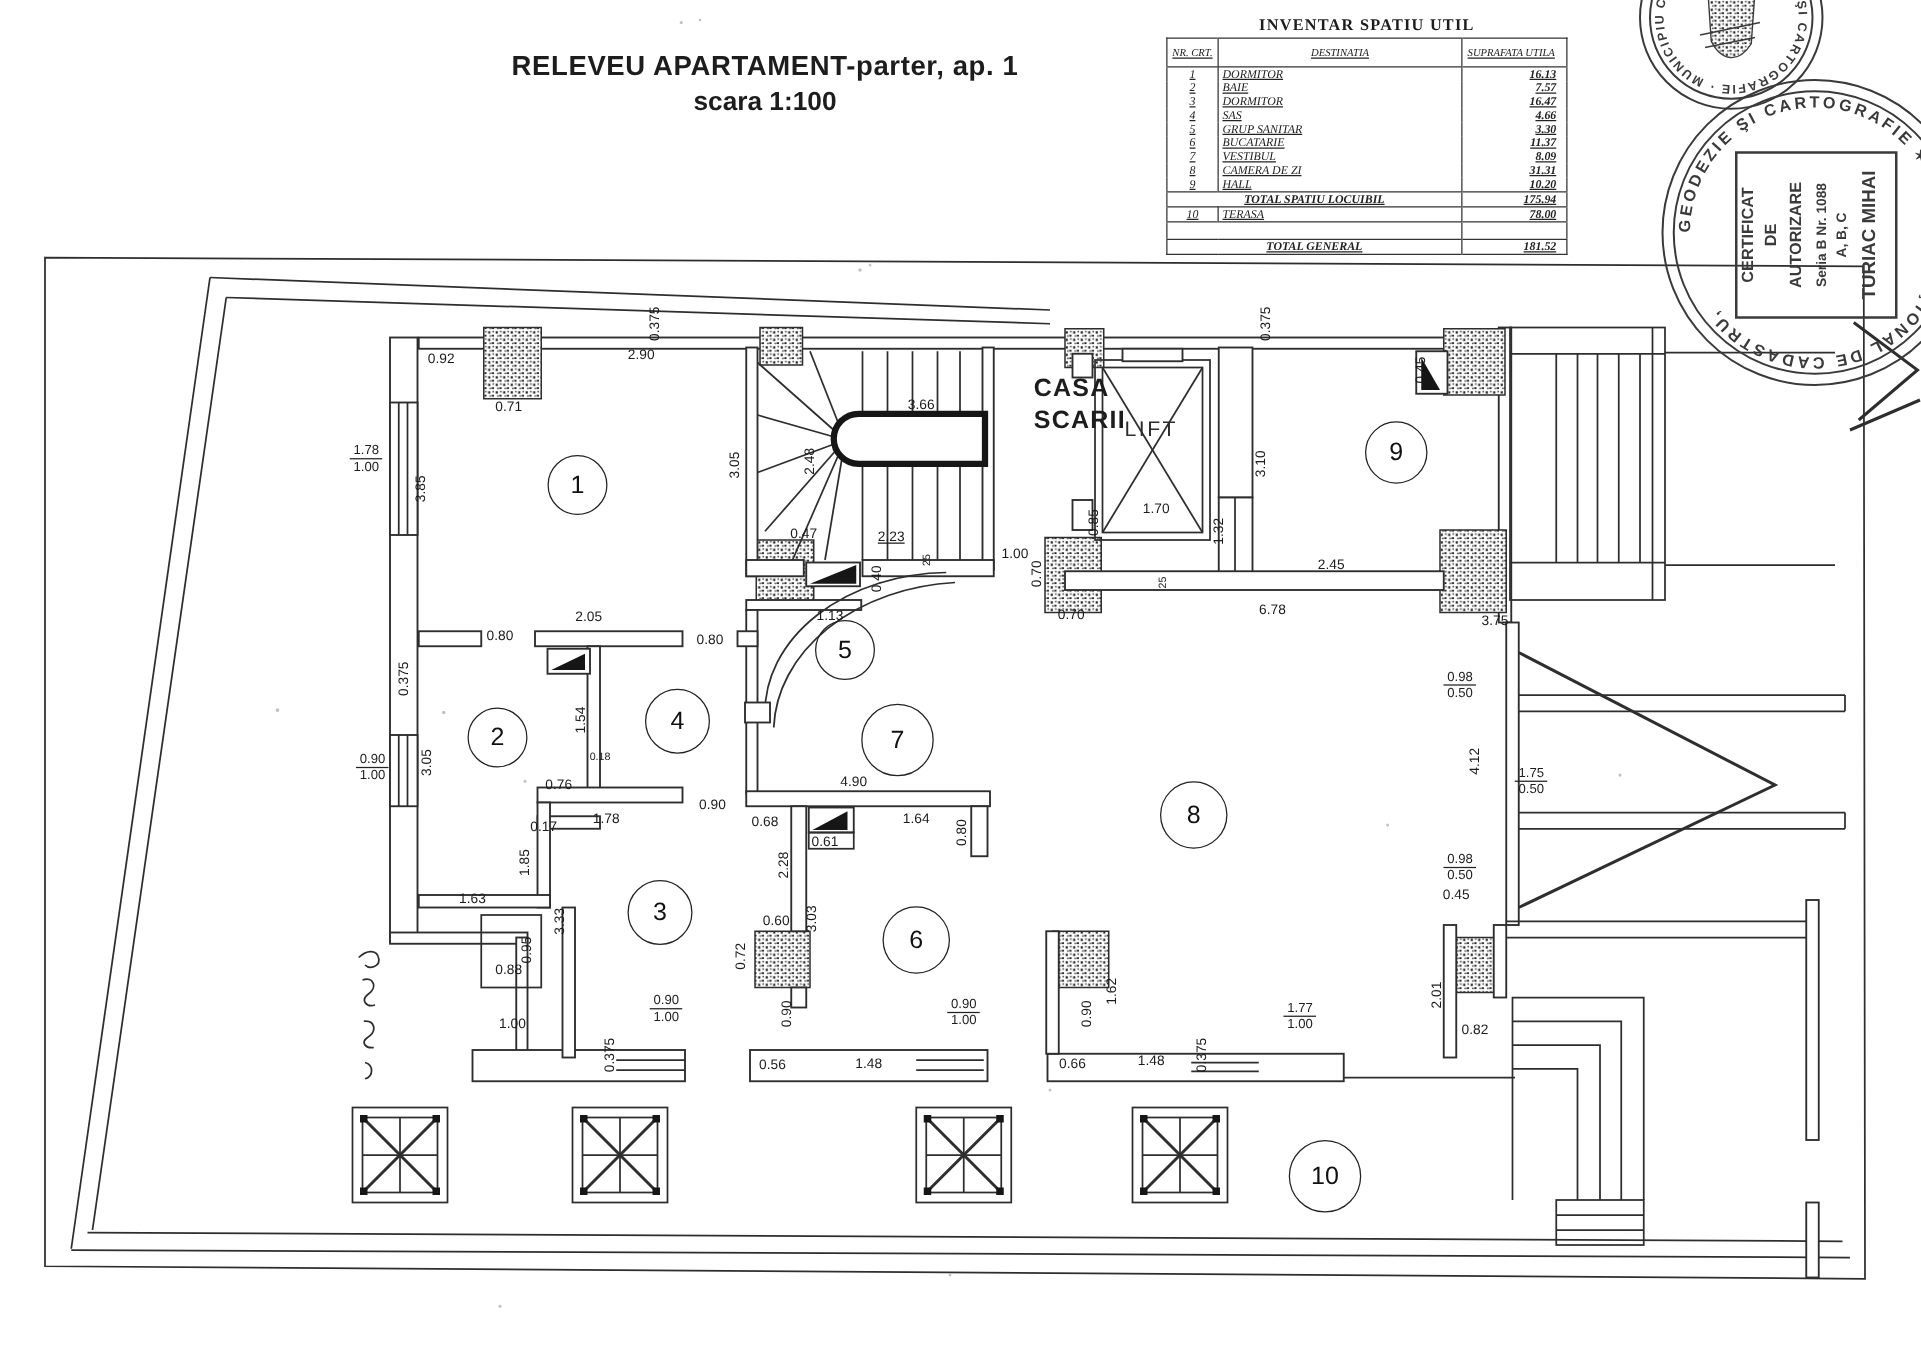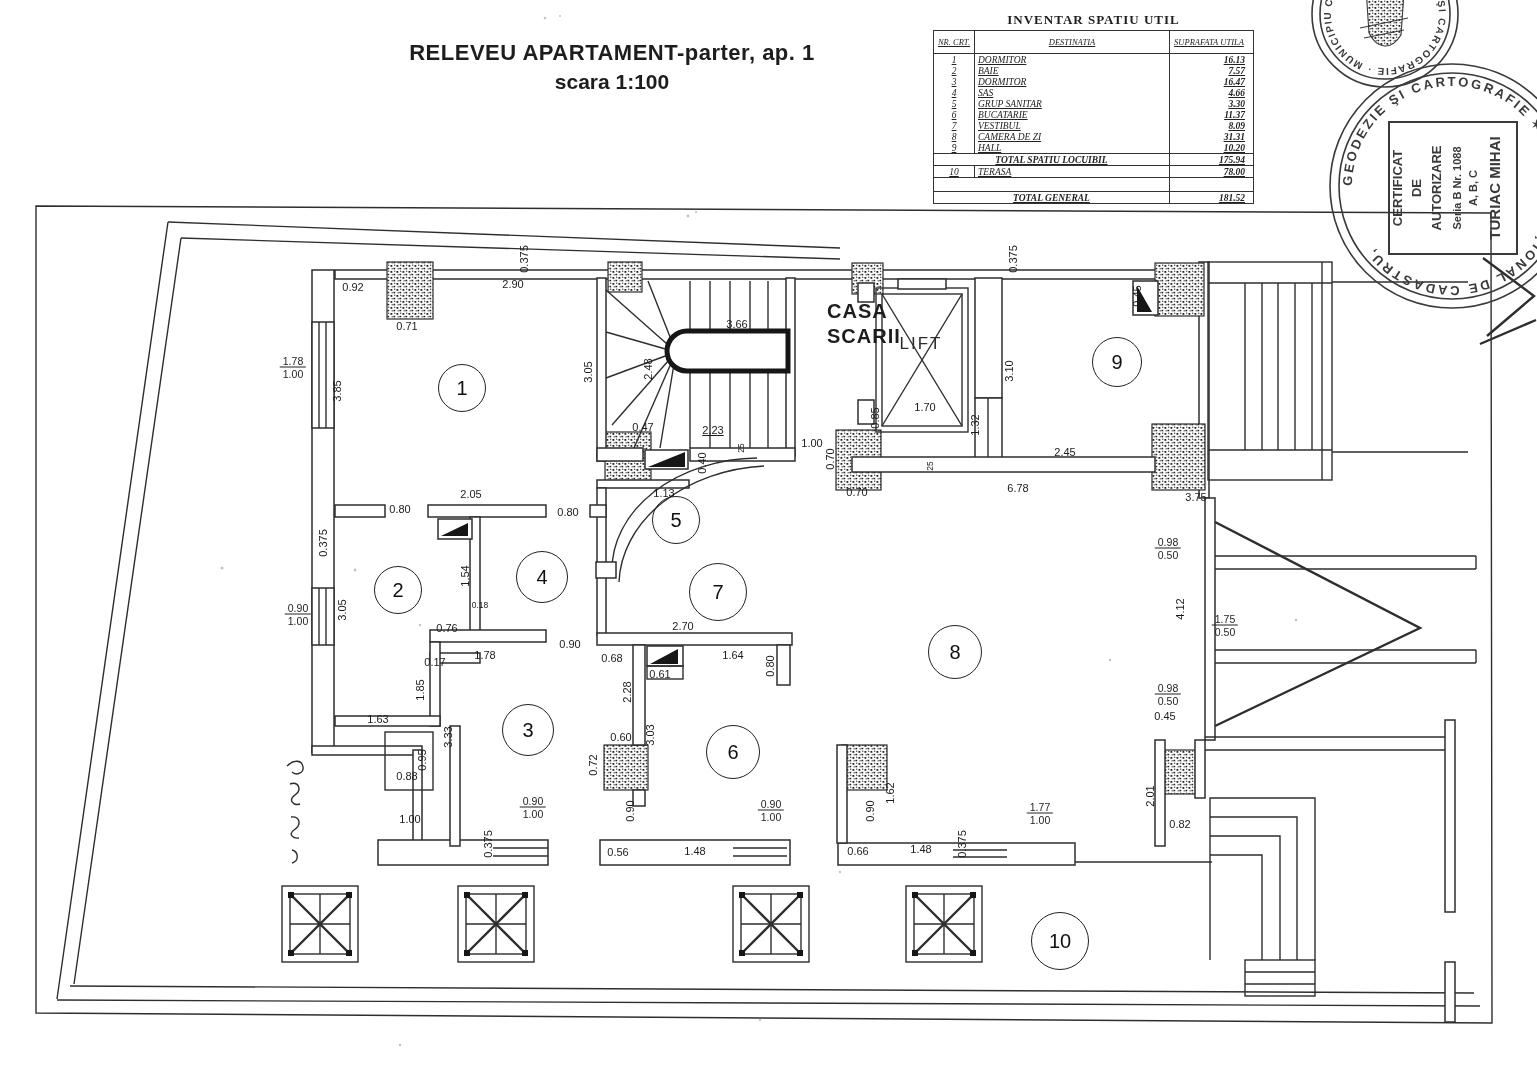--- a/index.html
+++ b/index.html
@@ -449,21 +449,21 @@
       <span class="dim" style="left: 447px; top: 628px;">0.76</span>
       <span class="dim" style="left: 485px; top: 655px;">1.78</span>
       <span class="dim" style="left: 570px; top: 644px;">0.90</span>
       <span class="dim" style="left: 435px; top: 662px;">0.17</span>
       <span class="dim v" style="left: 420px; top: 690px;">1.85</span>
       <span class="dim" style="left: 378px; top: 719px;">1.63</span>
       <span class="dim v" style="left: 448px; top: 737px;">3.33</span>
       <span class="dim v" style="left: 422px; top: 760px;">0.95</span>
       <span class="dim" style="left: 407px; top: 776px;">0.88</span>
       <span class="dim" style="left: 410px; top: 819px;">1.00</span>
-      <span class="dim" style="left: 683px; top: 626px;">2.70</span>
+      <span class="dim" style="left: 683px; top: 626px;">4.90</span>
       <span class="dim" style="left: 612px; top: 658px;">0.68</span>
       <span class="dim" style="left: 660px; top: 674px;">0.61</span>
       <span class="dim" style="left: 733px; top: 655px;">1.64</span>
       <span class="dim v" style="left: 770px; top: 666px;">0.80</span>
       <span class="dim v" style="left: 627px; top: 692px;">2.28</span>
       <span class="dim v" style="left: 650px; top: 735px;">3.03</span>
       <span class="dim" style="left: 621px; top: 737px;">0.60</span>
       <span class="dim v" style="left: 593px; top: 765px;">0.72</span>
       <span class="dim v" style="left: 630px; top: 811px;">0.90</span>
       <span class="dim" style="left: 618px; top: 852px;">0.56</span>

